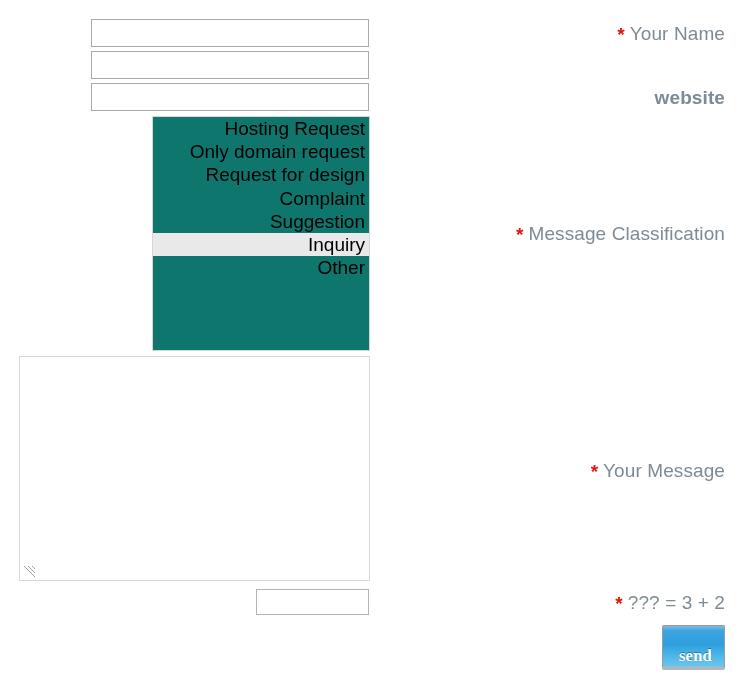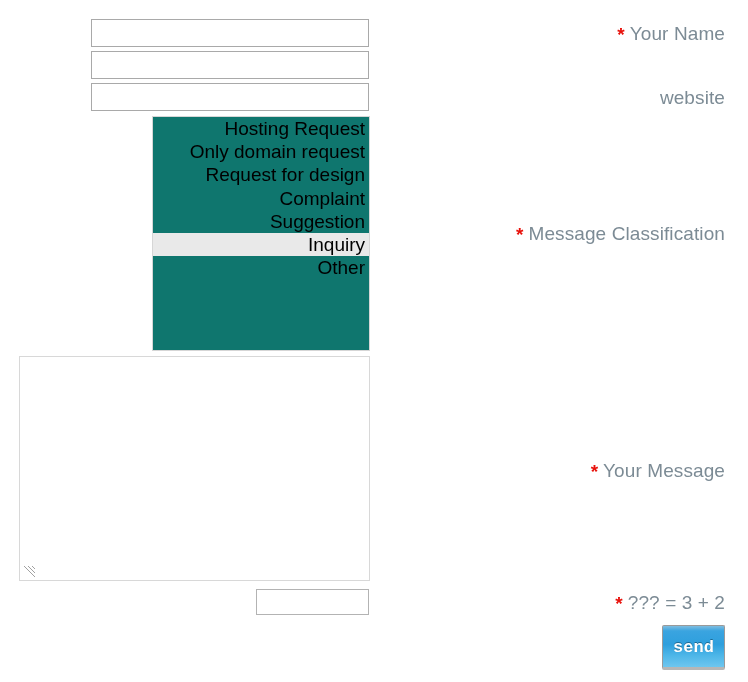--- a/index.html
+++ b/index.html
@@ -36,21 +36,21 @@
     color: #e8120c;
     font-size: 19px;
     font-weight: bold;
     vertical-align: -1px;
     margin-right: 5px;
   }
   .field-label .lbl-text { letter-spacing: 0.1px; }
 
   #label-name     { top: 22px; text-align: center; }
   #label-email    { top: 54px; }
-  #label-website  { top: 86px; }
+  #label-website  { top: 86px; font-weight: bold; }
   #label-class    { top: 222px; }
   #label-message  { top: 459px; }
   #label-captcha  { top: 591px; }
 
   
   .text-input {
     position: absolute;
     left: 91px;
     width: 278px;
     height: 28px;
@@ -159,27 +159,27 @@
     border: 1px solid #9a9a9a;
     border-bottom: 3px solid #b6b6b6;
     border-radius: 2px;
     background: linear-gradient(to bottom,
                 #7fbde0 0%,
                 #3aa4e0 12%,
                 #2e9fdd 45%,
                 #4db6e8 72%,
                 #6ec6ef 100%);
     color: #ffffff;
-    font-family: Liberation Mono, monospace;
+    font-family: Liberation Serif, serif;
     font-size: 17px;
     font-weight: bold;
     text-align: center;
     line-height: 27px;
     cursor: pointer;
-    padding: 8px;
+    padding: 16px;
     text-shadow: 0 -1px 0 rgba(0,0,0,0.35);
     direction: ltr;
   }
 </style>
 </head>
 <body>
 
 <div class="form-root">
 
   <div class="field-label" id="label-name">

